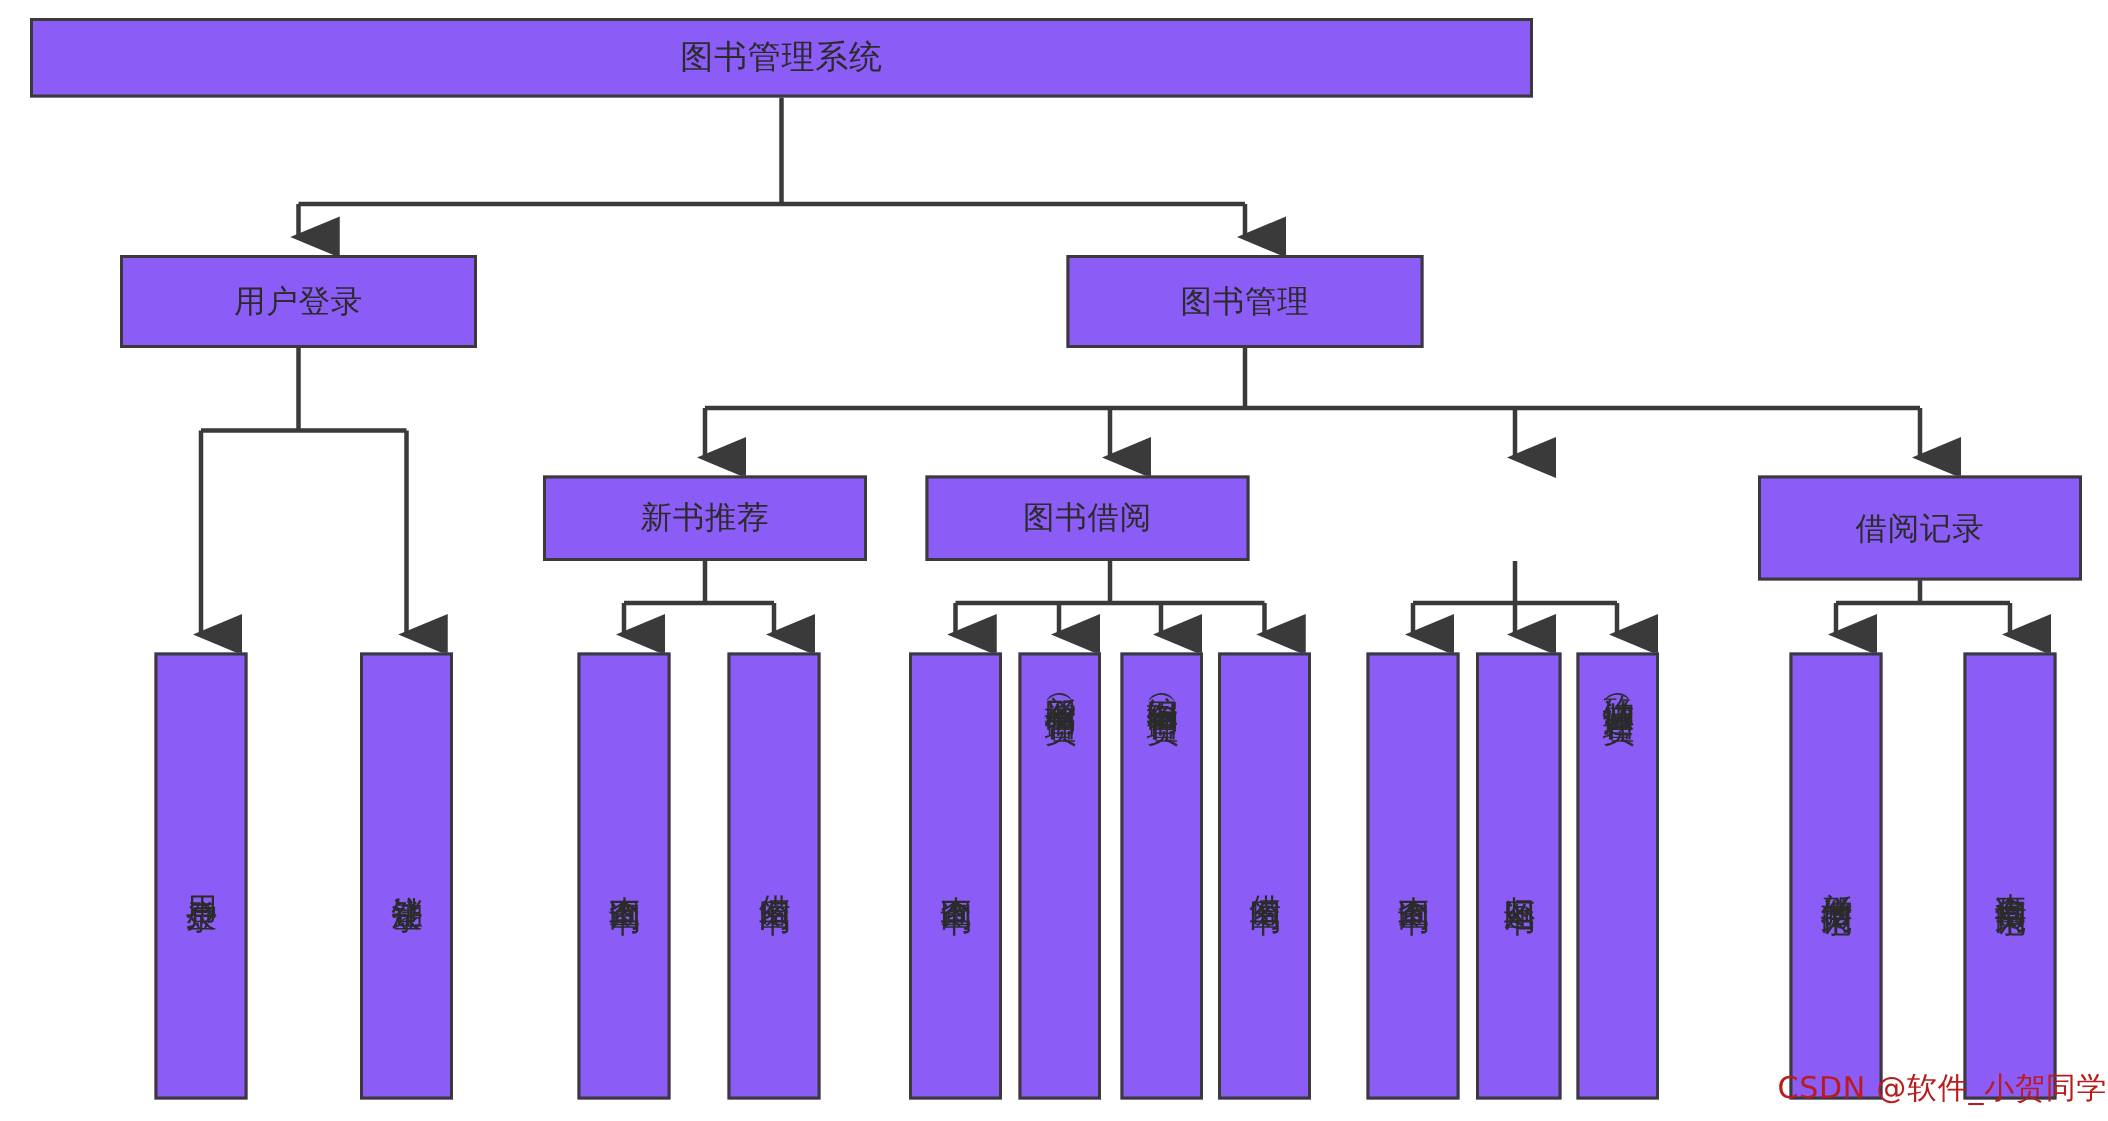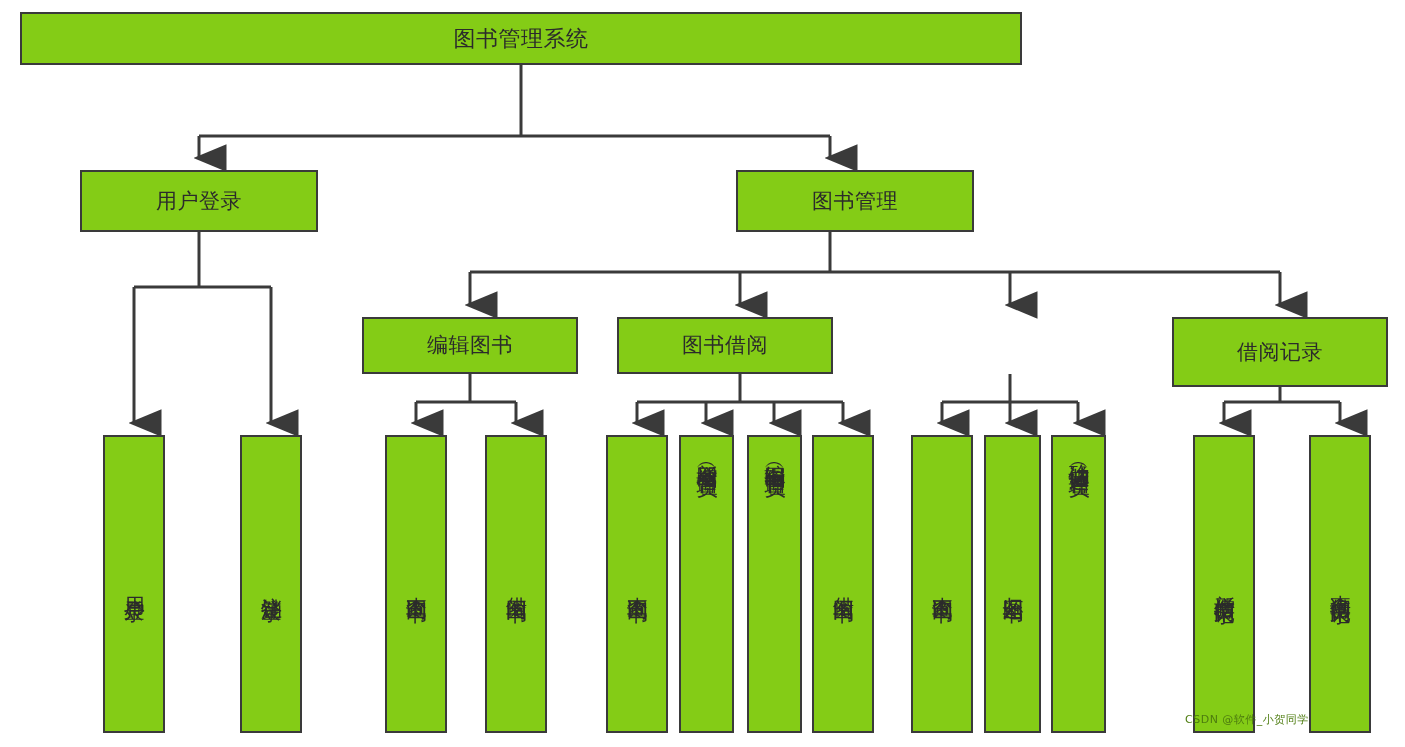--- a/index.html
+++ b/index.html
@@ -22,21 +22,21 @@
     position: absolute;
     left: 0;
     top: 0;
     width: 1405px;
     height: 747px;
     pointer-events: none;
   }
   .node {
     position: absolute;
     box-sizing: border-box;
-    background: #84cc16;
+    background: #8b5cf6;
     border: 2.5px solid #3a3a3a;
     display: flex;
     align-items: center;
     justify-content: center;
     color: #2b2b2b;
   }
   .node .label {
     font-size: 21px;
     line-height: 1.15;
     letter-spacing: 0.5px;
@@ -58,22 +58,22 @@
     white-space: nowrap;
   }
   .node.vert.centered {
     align-items: center;
     padding-top: 0;
   }
   .watermark {
     position: absolute;
     left: 1185px;
     top: 712px;
-    font-size: 11px;
-    color: #4d7c0f;
+    font-size: 20px;
+    color: #b91c1c;
     white-space: nowrap;
     letter-spacing: 0.5px;
   }
 </style>
 </head>
 <body>
 
 <div id="canvas">
 
   <svg class="wires" viewBox="0 0 1405 747" xmlns="http://www.w3.org/2000/svg">
@@ -126,26 +126,26 @@
     </g>
   </svg>
 
   <div class="node root" style="left:20px; top:12px; width:1002px; height:53px;">
     <span class="label">图书管理系统</span>
   </div>
 
   <div class="node" style="left:80px; top:170px; width:238px; height:62px;">
     <span class="label">用户登录</span>
   </div>
-  <div class="node" style="left:711px; top:170px; width:238px; height:62px;margin-left:25px;">
+  <div class="node" style="left:711px; top:170px; width:238px; height:62px;">
     <span class="label">图书管理</span>
   </div>
 
   <div class="node" style="left:362px; top:317px; width:216px; height:57px;">
-    <span class="label">编辑图书</span>
+    <span class="label">新书推荐</span>
   </div>
   <div class="node" style="left:617px; top:317px; width:216px; height:57px;">
     <span class="label">图书借阅</span>
   </div>
   <div class="node" style="left:1172px; top:317px; width:216px; height:70px;">
     <span class="label">借阅记录</span>
   </div>
 
   <div class="node vert centered" style="left:103px; top:435px; width:62px; height:298px;">
     <span class="label">用户登录</span>

